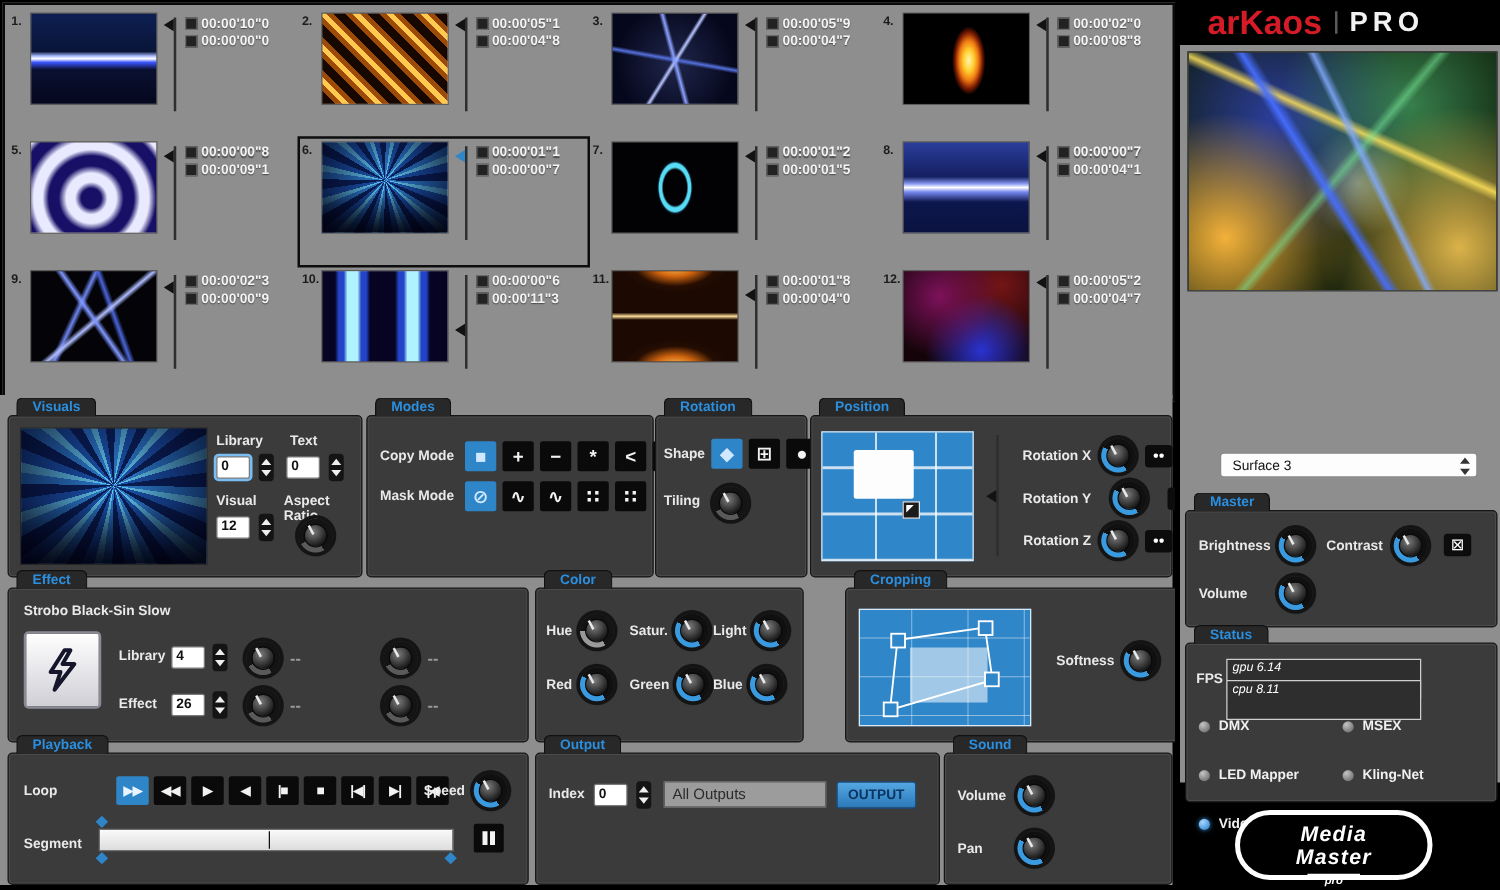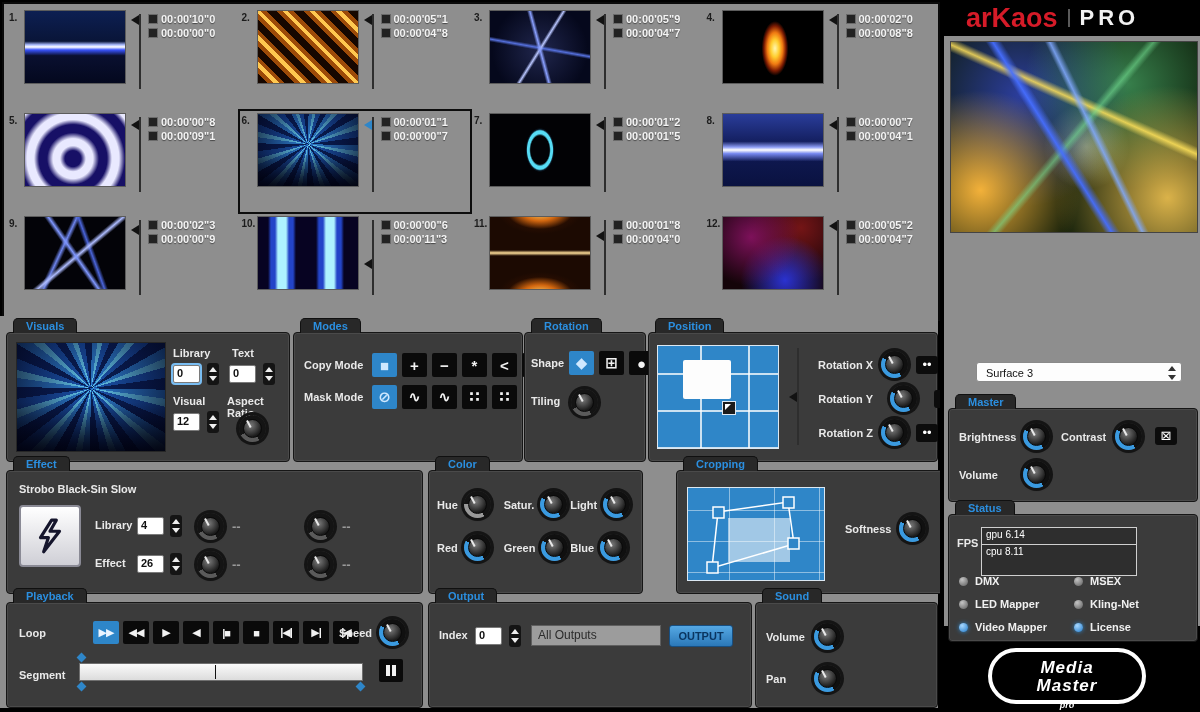--- a/index.html
+++ b/index.html
@@ -133,22 +133,22 @@
         radial-gradient(circle at 55% 55%,rgba(255,240,200,.5),transparent 25%);}
   .surface-sel{position:absolute;left:32px;top:326px;width:206px;height:20px;background:#fdfdfd;border:1px solid #8a8a8a;
        border-radius:3px;font-size:11px;color:#111;line-height:20px;padding-left:9px;box-sizing:border-box;}
   .sel-arrows{position:absolute;right:4px;top:3px;width:11px;height:14px;display:flex;flex-direction:column;
        align-items:center;justify-content:space-between;}
   .sel-arrows i{width:0;height:0;border-left:4px solid transparent;border-right:4px solid transparent;display:block;}
   .sel-arrows i.up{border-bottom:5px solid #333;} .sel-arrows i.dn{border-top:5px solid #333;}
   .xbtn{position:absolute;width:22px;height:18px;background:#0c0c0c;border-radius:3px;color:#fff;
         font-size:13px;line-height:17px;text-align:center;}
   .fps-field{position:absolute;width:156px;height:32px;border:1px solid #cfcfcf;background:#2e2e2e;color:#fff;
-        font-size:10px;line-height:14px;padding:0 4px;box-sizing:border-box;white-space:nowrap;}
-  .inds{position:absolute;left:10px;top:60px;width:230px;display:grid;grid-template-columns:1fr 1fr;row-gap:11px;}
+        font-size:10px;line-height:14px;padding:0 4px;box-sizing:border-box;white-space:nowrap;font-style:italic;}
+  .inds{position:absolute;left:10px;top:60px;width:230px;display:grid;grid-template-columns:1fr 1fr;row-gap:27px;}
   .ind{display:flex;align-items:center;gap:7px;}
   .dot{width:9px;height:9px;border-radius:50%;background:radial-gradient(circle at 35% 30%,#c4c4c4,#5a5a5a);flex:none;}
   .dot.on{background:radial-gradient(circle at 35% 30%,#a8d8ff,#1f78c8);box-shadow:0 0 4px #2e86c9;}
   .ind-label{font-size:11px;font-weight:bold;color:#f0f0f0;}
   .mm-logo{position:absolute;left:48px;top:648px;width:158px;height:56px;border:4px solid #fff;border-radius:32px;
         background:#000;color:#fff;text-align:center;font-style:italic;font-weight:bold;line-height:1.05;padding-top:7px;box-sizing:border-box;}
   .mm-l1{font-size:17px;letter-spacing:1px;} .mm-l2{font-size:17px;letter-spacing:1px;}
   .mm-sub{font-size:9px;border-top:1px solid #fff;display:inline-block;padding:0 14px;margin-top:1px;}
   .reddot{position:absolute;left:9px;top:6px;width:5px;height:5px;border-radius:50%;background:#8e0d0d;}
   .effect-icon{position:absolute;width:58px;height:58px;background:linear-gradient(#ffffff,#cfcfd6);

